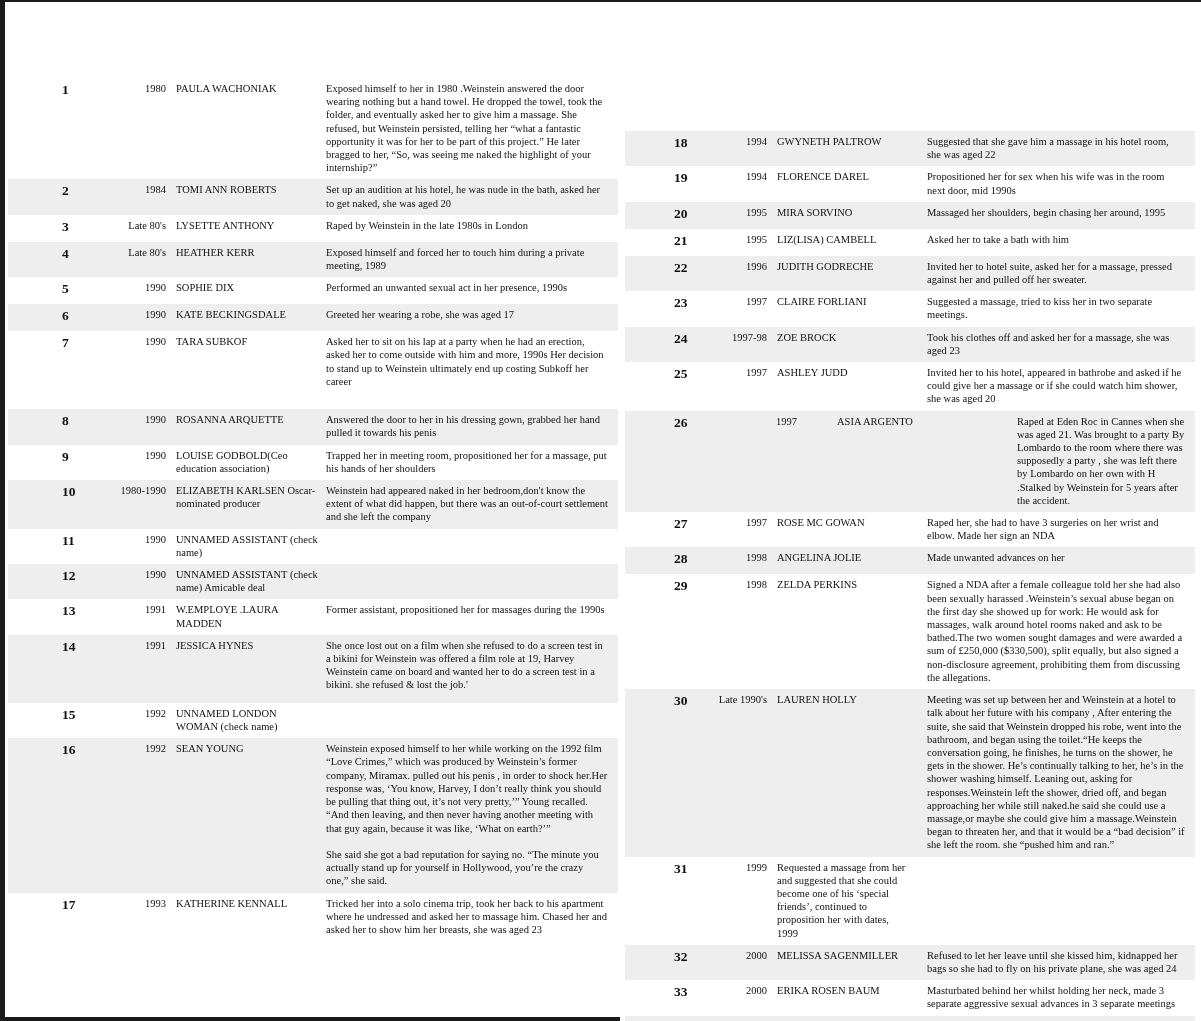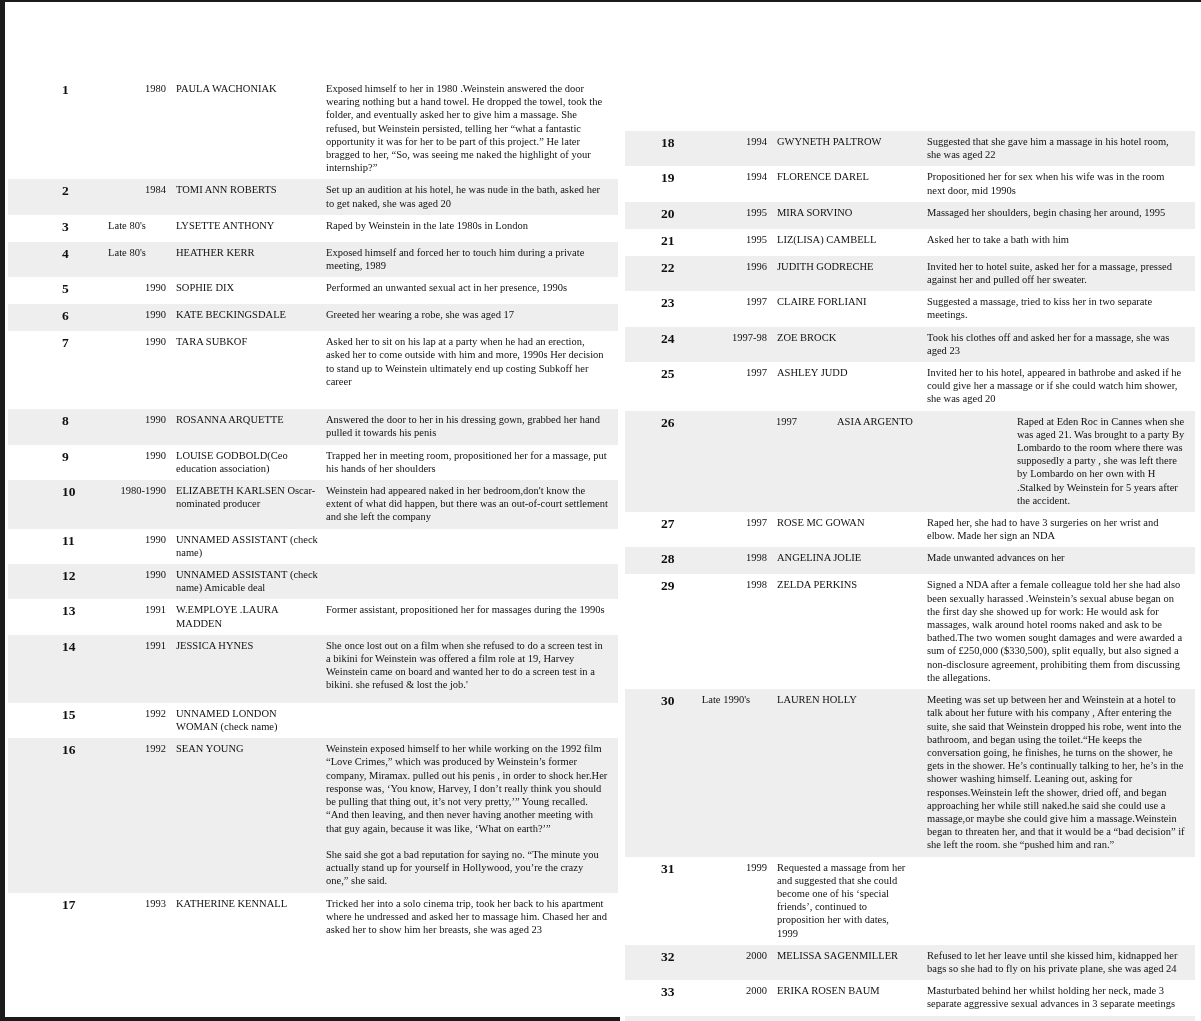--- a/index.html
+++ b/index.html
@@ -52,23 +52,23 @@
     padding-bottom: 5px;
     font-size: 10.5px;
     line-height: 13.2px;
   }
   .num {
     font-weight: bold;
     font-size: 13.5px;
     line-height: 15px;
     padding-left: 54px;
   }
-  .col-right .num { padding-left: 36px; }
+  .col-right .num { padding-left: 36px; margin-left: 13px; }
   .year { text-align: right; padding-right: 4px; }
-  .year.yr-text { text-align: center; padding-left: 2px; }
+  .year.yr-text { text-align: right; padding-left: 2px; }
   .name { padding-right: 2px; }
   .desc { white-space: pre-line; padding-right: 10px; }
 
   
   .col-left  .row[data-num="7"]  { min-height: 78px; }
   .col-left  .row[data-num="10"] { min-height: 44px; }
   .col-left  .row[data-num="14"] { min-height: 68px; }
   .col-right .row[data-num="25"] { min-height: 44px; }
   .col-right .row[data-num="26"] { min-height: 88px; gap: 36px; }
   .col-right .row[data-num="31"] { min-height: 42px; }

